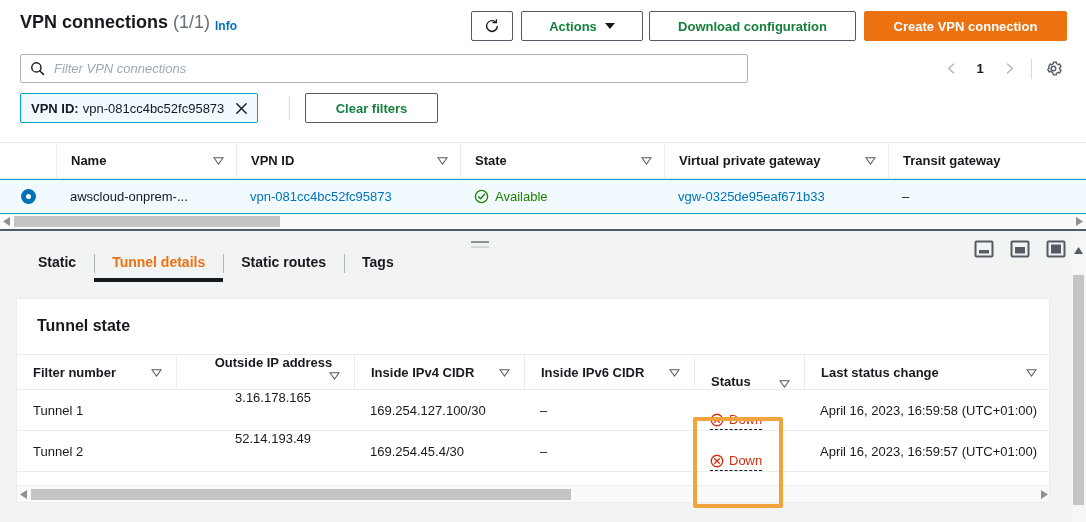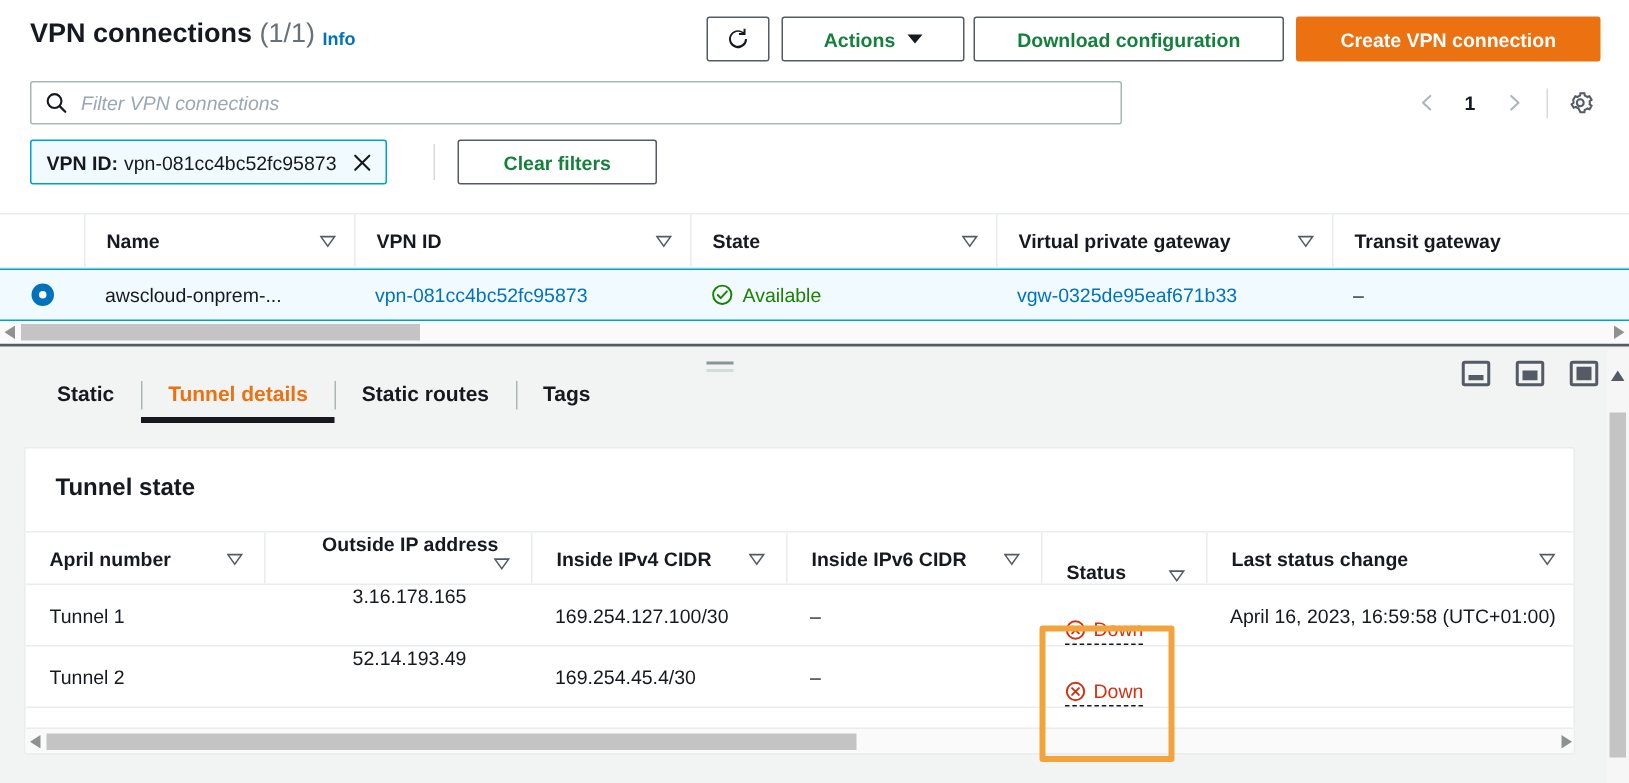--- a/index.html
+++ b/index.html
@@ -612,21 +612,21 @@
         <div class="tab">Static routes</div>
         <div class="tab">Tags</div>
       </div>
     </div>
 
     <div class="card">
       <div class="card-title">Tunnel state</div>
 
       <div class="tt-head">
         <div class="tcell tth k-num">
-          <span>April number</span>
+          <span>Filter number</span>
           <svg class="sort" width="11" height="11" viewBox="0 0 12 12">
             <polygon points="1,3 11,3 6,10" fill="none" stroke="#545b64" stroke-width="1.1"></polygon>
           </svg>
         </div>
         <div class="tcell tth k-out">
           <span>Outside IP address</span>
           <svg class="sort" width="11" height="11" viewBox="0 0 12 12">
             <polygon points="1,3 11,3 6,10" fill="none" stroke="#545b64" stroke-width="1.1"></polygon>
           </svg>
         </div>
@@ -682,20 +682,21 @@
         <div class="tcell ttd k-st">
           <span class="status-down">
             <svg width="14" height="14" viewBox="0 0 16 16">
               <circle cx="8" cy="8" r="6.6" fill="none" stroke="#d13212" stroke-width="1.5"></circle>
               <line x1="5.4" y1="5.4" x2="10.6" y2="10.6" stroke="#d13212" stroke-width="1.5" stroke-linecap="round"></line>
               <line x1="10.6" y1="5.4" x2="5.4" y2="10.6" stroke="#d13212" stroke-width="1.5" stroke-linecap="round"></line>
             </svg>
             <span>Down</span>
           </span>
         </div>
+        <div class="tcell ttd k-last">April 16, 2023, 16:59:57 (UTC+01:00)</div>
       </div>
 
       <div class="card-hscroll">
         <svg class="chs-arrow-l" width="8" height="9" viewBox="0 0 8 9">
           <polygon points="7,0 7,9 0,4.5" fill="#8d9192"></polygon>
         </svg>
         <div class="chs-thumb"></div>
         <svg class="chs-arrow-r" width="8" height="9" viewBox="0 0 8 9">
           <polygon points="1,0 1,9 8,4.5" fill="#8d9192"></polygon>
         </svg>

